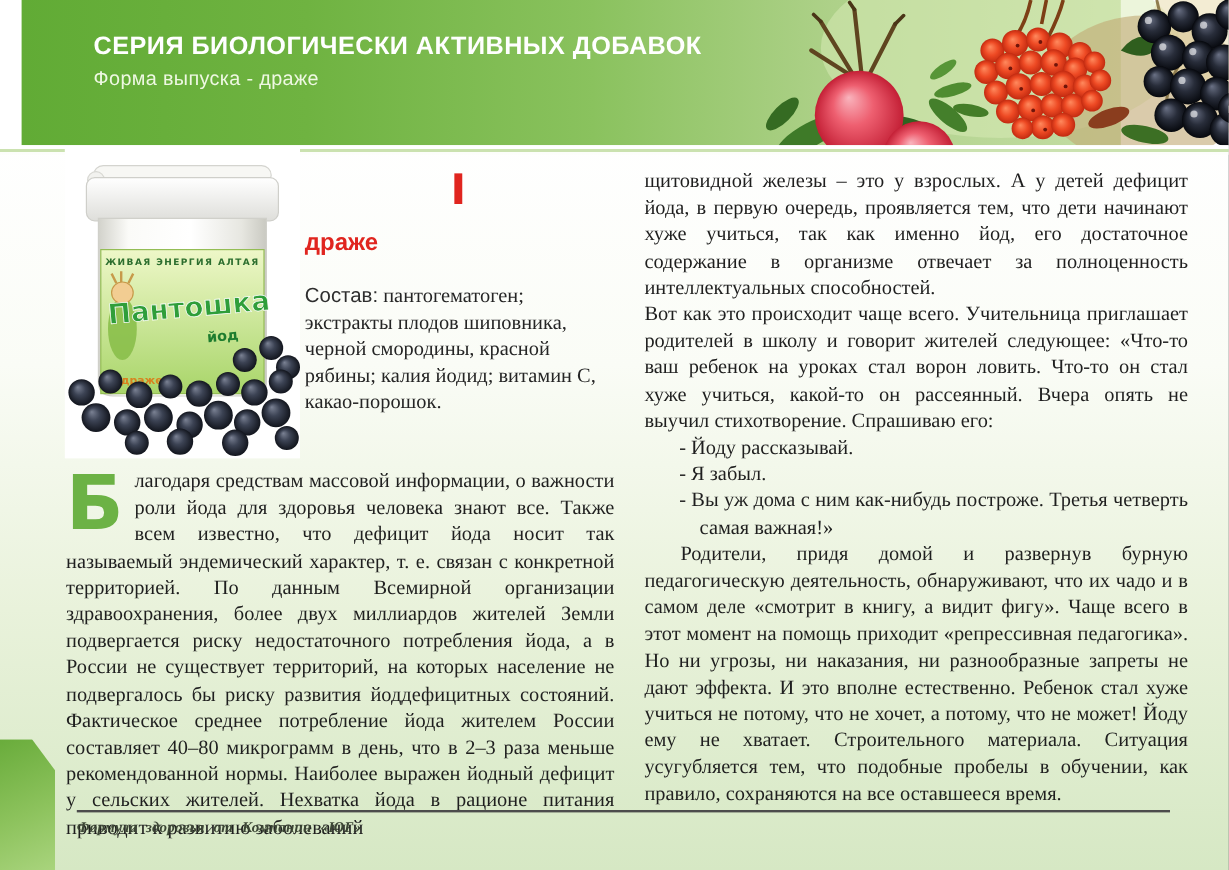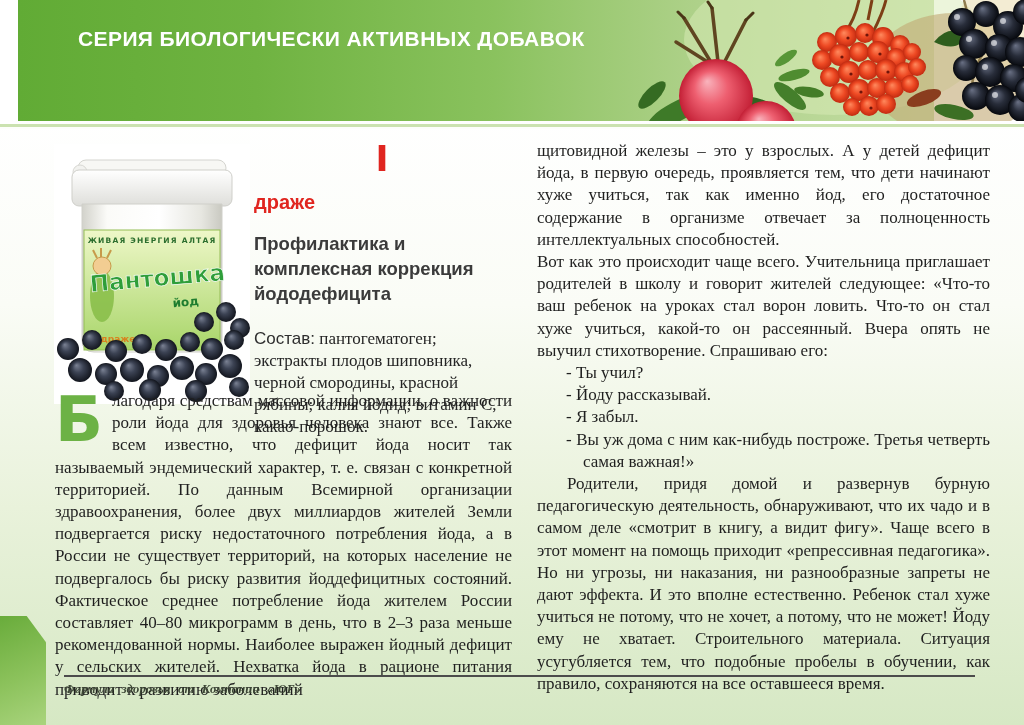--- a/index.html
+++ b/index.html
@@ -9,21 +9,21 @@
   
   .header{position:absolute;top:0;left:0;width:916px;height:121px;
           background:linear-gradient(90deg,#61ab35 0%,#6fb341 26%,#8ac25e 52%,#aed189 74%,#c4dda4 100%);margin-left:18px;}
   .header-inner{position:absolute;left:60px;top:25px;color:#ffffff;}
   .title-line{font-weight:700;font-size:21px;line-height:27px;letter-spacing:.4px;}
   .subtitle{margin-top:5px;font-size:16.5px;color:#eef8e2;letter-spacing:.3px;}
   .header-divider{position:absolute;top:121px;left:0;width:1024px;height:8px;
           background:linear-gradient(180deg,#ffffff 0 38%,#cbe2b0 38% 70%,#fdfefb 70% 100%);}
   .berries{position:absolute;top:0;left:624px;width:400px;height:121px;}
   
-  .jar-photo{position:absolute;left:54px;top:144px;width:196px;height:260px;background:#ffffff;}
+  .jar-photo{position:absolute;left:54px;top:122px;width:196px;height:260px;background:#ffffff;}
   .product-info{position:absolute;left:254px;top:142px;width:256px;}
   .product-letter{text-align:center;color:#e0251f;font-family:"DejaVu Sans",sans-serif;
                   font-weight:700;font-size:35px;line-height:34px;}
   .product-form{margin-top:15px;font-weight:700;font-size:20px;color:#e0251f;}
   .product-heading{margin-top:17px;font-weight:700;font-size:18.5px;line-height:25px;color:#3b3b3b;}
   .product-composition{margin-top:22px;font-family:"Liberation Serif",serif;
                   font-size:17px;line-height:22px;color:#252525;}
   .comp-label{font-family:"Liberation Sans",sans-serif;font-weight:400;color:#2e2e2e;}
   
   .body-text{font-family:"Liberation Serif",serif;font-size:17px;line-height:22.2px;
@@ -48,20 +48,21 @@
                word-spacing:4px;letter-spacing:.2px;}
 </style>
 </head>
 <body>
 
 <div class="page">
 
   <div class="header">
     <div class="header-inner">
       <div class="title-line">СЕРИЯ БИОЛОГИЧЕСКИ АКТИВНЫХ ДОБАВОК</div>
+      <div class="subtitle">Форма выпуска - драже</div>
     </div>
   </div>
 
   <div class="berries">
     <svg viewBox="0 0 400 121" width="400" height="121">
       <defs>
         <radialGradient id="rosehipGrad" fx="0.38" fy="0.30">
           <stop offset="0%" stop-color="#f9b4bd"></stop>
             <stop offset="45%" stop-color="#ee5f70"></stop>
             <stop offset="100%" stop-color="#c31f35"></stop>
@@ -232,36 +233,34 @@
           <circle cx="96" cy="246" r="11"></circle>
           <circle cx="142" cy="247" r="11"></circle>
         <circle cx="185" cy="243" r="10"></circle>
       </g>
     </svg>
   </div>
 
   <div class="product-info">
     <div class="product-letter">I</div>
     <div class="product-form">драже</div>
-    <div class="product-heading">Профилактика и комплексная коррекция йододефицита</div>
     <div class="product-composition">
       <span class="comp-label">Состав:</span><span> пантогематоген; экстракты плодов шиповника, черной смородины, красной рябины; калия йодид; витамин С, какао-порошок.</span>
     </div>
   </div>
 
   <div class="col-left">
     <p class="body-text" style="margin:0">
       <span class="dropcap">Б</span><span>лагодаря средствам массовой информации, о важности роли йода для здоровья человека знают все. Также всем известно, что дефицит йода носит так называемый эндемический характер, т. е. связан с конкретной территорией. По данным Всемирной организации здравоохранения, более двух миллиардов жителей Земли подвергается риску недостаточного потребления йода, а в России не существует территорий, на которых население не подвергалось бы риску развития йоддефицитных состояний. Фактическое среднее потребление йода жителем России составляет 40–80 микрограмм в день, что в 2–3 раза меньше рекомендованной нормы. Наиболее выражен йодный дефицит у сельских жителей. Нехватка йода в рационе питания приводит к развитию заболеваний</span>
     </p>
   </div>
 
   <div class="col-right body-text">
     <p>щитовидной железы – это у взрослых. А у детей дефицит йода, в первую очередь, проявляется тем, что дети начинают хуже учиться, так как именно йод, его достаточное содержание в организме отвечает за полноценность интеллектуальных способностей.</p>
     <p>Вот как это происходит чаще всего. Учительница приглашает родителей в школу и говорит жителей следующее: «Что-то ваш ребенок на уроках стал ворон ловить. Что-то он стал хуже учиться, какой-то он рассеянный. Вчера опять не выучил стихотворение. Спрашиваю его:</p>
-    <div class="dialogue-line">- Ты учил?</div>
     <div class="dialogue-line">- Йоду рассказывай.</div>
     <div class="dialogue-line">- Я забыл.</div>
     <div class="dialogue-line">- Вы уж дома с ним как-нибудь построже. Третья четверть самая важная!»</div>
     <p class="para-indent">Родители, придя домой и развернув бурную педагогическую деятельность, обнаруживают, что их чадо и в самом деле «смотрит в книгу, а видит фигу». Чаще всего в этот момент на помощь приходит «репрессивная педагогика». Но ни угрозы, ни наказания, ни разнообразные запреты не дают эффекта. И это вполне естественно. Ребенок стал хуже учиться не потому, что не хочет, а потому, что не может! Йоду ему не хватает. Строительного материала. Ситуация усугубляется тем, что подобные пробелы в обучении, как правило, сохраняются на все оставшееся время.</p>
   </div>
 
   <div class="footer-tab">
     <div class="page-number">40</div>
   </div>
   <div class="footer-rule"></div>

